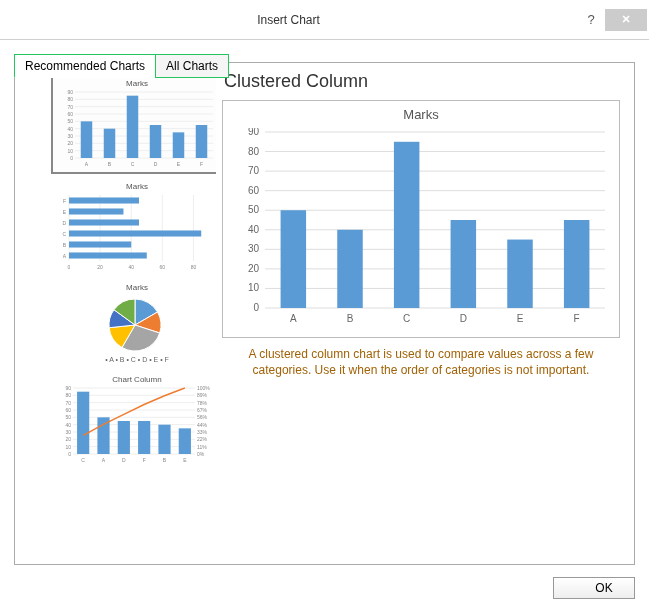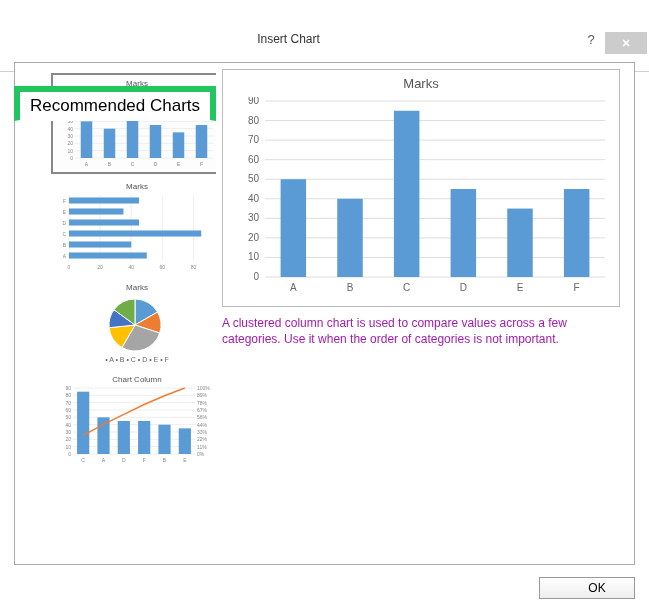--- a/index.html
+++ b/index.html
@@ -1,67 +1,68 @@
 <!DOCTYPE html>
 <html><head>
 <meta charset="utf-8">
 <style>
 * { box-sizing: border-box; margin: 0; padding: 0; font-family: "Segoe UI", Tahoma, sans-serif; }
 body { background: #fff; width: 649px; height: 611px; position: relative; overflow: hidden; }
 
 
-.titlebar { height: 40px; background: #fff; border-bottom: 1px solid #d0d0d0; display: flex; position: relative; margin-top: 32px; }
+.titlebar { height: 40px; background: #fff; border-bottom: 1px solid #d0d0d0; display: flex; align-items: center; position: relative; }
 .titlebar-title { flex: 1; text-align: center; font-size: 12px; color: #333; }
 .titlebar-help { width: 28px; text-align: center; font-size: 13px; color: #555; cursor: pointer; }
 .titlebar-close { width: 42px; height: 22px; background: #ccc; display: flex; align-items: center; justify-content: center; cursor: pointer; margin-right: 2px; }
 .titlebar-close span { color: #fff; font-size: 11px; font-weight: bold; }
 
 
 .tabs { display: flex; margin: 14px 0 0 14px; position: relative; z-index: 2; }
-.tab { border: 6px solid #22c55e; padding: 4px 10px; font-size: 17px; background: #f5f5f5; cursor: pointer; margin-right: -1px; position: relative; }
+.tab { border: 1px solid #22c55e; padding: 4px 10px; font-size: 12px; background: #f5f5f5; cursor: pointer; margin-right: -1px; position: relative; }
 .tab.active { background: #fff; border-bottom: 1px solid #fff; }
 
 
 .frame { position: absolute; left: 14px; right: 14px; top: 62px; bottom: 46px; border: 1px solid #aaa; background: #fff; padding-left: 24px; }
 .inner { display: flex; height: 100%; }
 
 
 .thumbs { width: 188px; padding: 10px 6px 6px 12px; overflow: hidden; }
 .thumb { width: 172px; margin-bottom: 4px; padding: 4px 6px 4px 6px; background: #fff; }
 .thumb.selected { border: 2px solid #888; background:#fdfdfd; }
 .thumb-title { font-size: 8px; text-align: center; color: #555; margin-bottom: 2px; }
 .thumb svg { display:block; }
 
 
 .preview { flex: 1; padding: 6px 14px 6px 6px; }
 .preview-heading { font-size: 18px; color: #333; margin: 2px 0 8px 2px; font-weight: normal; }
 .preview-chart { border: 1px solid #bbb; height: 238px; padding: 6px 8px 8px 8px; }
 .preview-chart-title { text-align: center; font-size: 13px; color: #555; margin-bottom: 6px; }
-.preview-desc { font-size: 12px; color: #a21caf; margin-top: 8px; line-height: 1.35; }
+.preview-desc { font-size: 12px; color: #a16207; margin-top: 8px; line-height: 1.35; text-align: center; }
 
 
 .footer { position: absolute; right: 14px; bottom: 12px; display: flex; gap: 8px; }
-.btn { width: 96px; height: 22px; border: 1px solid #999; background: linear-gradient(#fff,#eee); font-size: 12px; display: flex; align-items: center; justify-content: center; cursor: pointer; padding-left: 20px; }
+.btn { width: 82px; height: 22px; border: 1px solid #999; background: linear-gradient(#fff,#eee); font-size: 12px; display: flex; align-items: center; justify-content: center; cursor: pointer; padding-left: 20px; }
 
 
 svg text { font-family: inherit; }
 </style>
 </head>
 <body>
 
 <div class="titlebar">
   <div class="titlebar-title">Insert Chart</div>
   <div class="titlebar-help">?</div>
   <div class="titlebar-close">
       <span>✕</span>
     </div>
 </div>
 
 <div class="tabs">
   <div class="tab active">Recommended Charts</div>
+  <div class="tab">All Charts</div>
 </div>
 
 <div class="frame">
   <div class="inner">
 
     <div class="thumbs">
 
       <div class="thumb selected">
         <div class="thumb-title">Marks</div>
         <svg width="156" height="78" id="thumb1-svg">
@@ -186,20 +187,21 @@
             <text x="107.5" y="76" text-anchor="middle" font-size="5" fill="#888">B</text>
             <rect x="121.73333333333332" y="42.33333333333333" width="12.2" height="25.666666666666668" fill="#5b9bd5"></rect>
             <text x="127.83333333333333" y="76" text-anchor="middle" font-size="5" fill="#888">E</text>
             <polyline points="26.166666666666664,49.3 46.49999999999999,38.3 66.83333333333333,28.4 87.16666666666667,18.5 107.5,9.700000000000003 127.83333333333333,2" fill="none" stroke="#ed7d31" stroke-width="1.5"></polyline>
           </svg>
       </div>
 
     </div>
 
     <div class="preview">
+      <div class="preview-heading">Clustered Column</div>
       <div class="preview-chart">
         <div class="preview-chart-title">Marks</div>
         <svg width="380" height="200" id="preview-svg">
             <line x1="34" y1="180" x2="374" y2="180" stroke="#ddd" stroke-width="1"></line>
             <text x="28" y="183" text-anchor="end" font-size="10" fill="#666">0</text>
             <line x1="34" y1="160.44444444444446" x2="374" y2="160.44444444444446" stroke="#ddd" stroke-width="1"></line>
             <text x="28" y="163.44444444444446" text-anchor="end" font-size="10" fill="#666">10</text>
             <line x1="34" y1="140.88888888888889" x2="374" y2="140.88888888888889" stroke="#ddd" stroke-width="1"></line>
             <text x="28" y="143.88888888888889" text-anchor="end" font-size="10" fill="#666">20</text>
             <line x1="34" y1="121.33333333333334" x2="374" y2="121.33333333333334" stroke="#ddd" stroke-width="1"></line>

